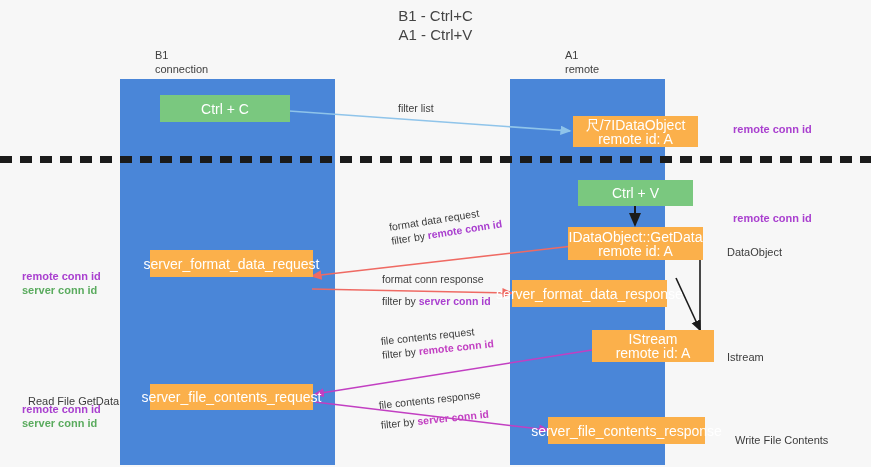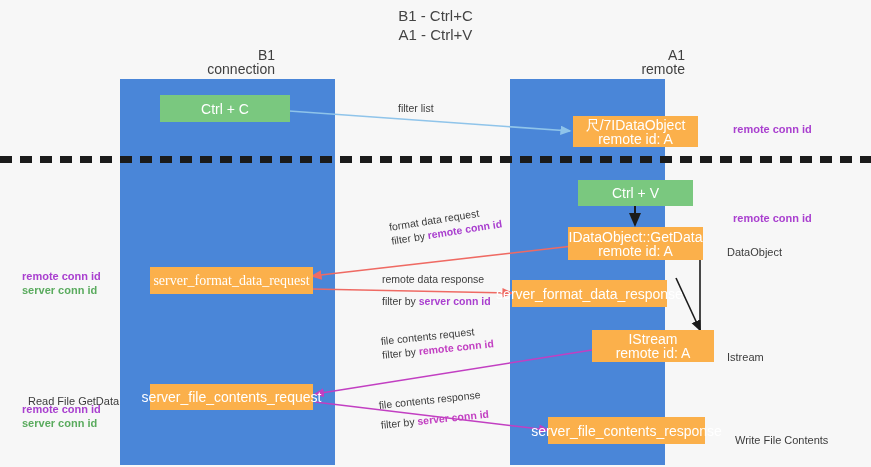--- a/index.html
+++ b/index.html
@@ -29,23 +29,23 @@
     width: 871px;
     text-align: center;
     font-size: 15px;
     line-height: 19px;
     color: #444;
     white-space: pre-line;
   }
 
   
   .col-header {
-    font-size: 14px;
-    line-height: 14px;
-    text-align: right;
+    font-size: 11px;
+    line-height: 14px;
+    text-align: left;
     color: #3f3f3f;
     white-space: pre-line;
   }
   #hdr-b1 { left: 155px; top: 48px; width: 120px; }
   #hdr-a1 { left: 565px; top: 48px; width: 120px; }
 
   
   .lane {
     background: #4a86d8;
   }
@@ -168,21 +168,21 @@
   <div class="abs node green" style="left:160px; top:95px; width:130px; height:27px;">Ctrl + C</div>
 
   <div class="abs node orange" style="left:573px; top:116px; width:125px; height:31px;">尺/7IDataObject
 remote id: A</div>
 
   <div class="abs node green" style="left:578px; top:180px; width:115px; height:26px;">Ctrl + V</div>
 
   <div class="abs node orange" style="left:568px; top:227px; width:135px; height:33px;">IDataObject::GetData
 remote id: A</div>
 
-  <div class="abs node orange" style="left:150px; top:267px; width:163px; height:27px;font-family:Liberation Serif, serif;">server_format_data_request</div>
+  <div class="abs node orange" style="left:150px; top:250px; width:163px; height:27px;">server_format_data_request</div>
 
   <div class="abs node orange" style="left:512px; top:280px; width:155px; height:27px;">server_format_data_response</div>
 
   <div class="abs node orange" style="left:592px; top:330px; width:122px; height:32px;">IStream
 remote id: A</div>
 
   <div class="abs node orange" style="left:150px; top:384px; width:163px; height:26px;">server_file_contents_request</div>
 
   <div class="abs node orange" style="left:548px; top:417px; width:157px; height:27px;">server_file_contents_response</div>
 
@@ -191,21 +191,21 @@
   <div class="abs" style="left:388px; top:220px;">
     <div class="edge-label rot-up">
       <div><span>format data request</span></div>
       <div>
         <span>filter by </span><span class="em-purple">remote conn id</span>
       </div>
     </div>
   </div>
 
   <div class="abs edge-label" style="left:382px; top:272px;">
-    <div><span>remote data response</span></div>
+    <div><span>format conn response</span></div>
     <div style="margin-top:8px;">
       <span>filter by </span><span class="em-purple">server conn id</span>
     </div>
   </div>
 
   <div class="abs" style="left:380px; top:334px;">
     <div class="edge-label rot-up-s">
       <div><span>file contents request</span></div>
       <div>
         <span>filter by </span><span class="em-magenta">remote conn id</span>

